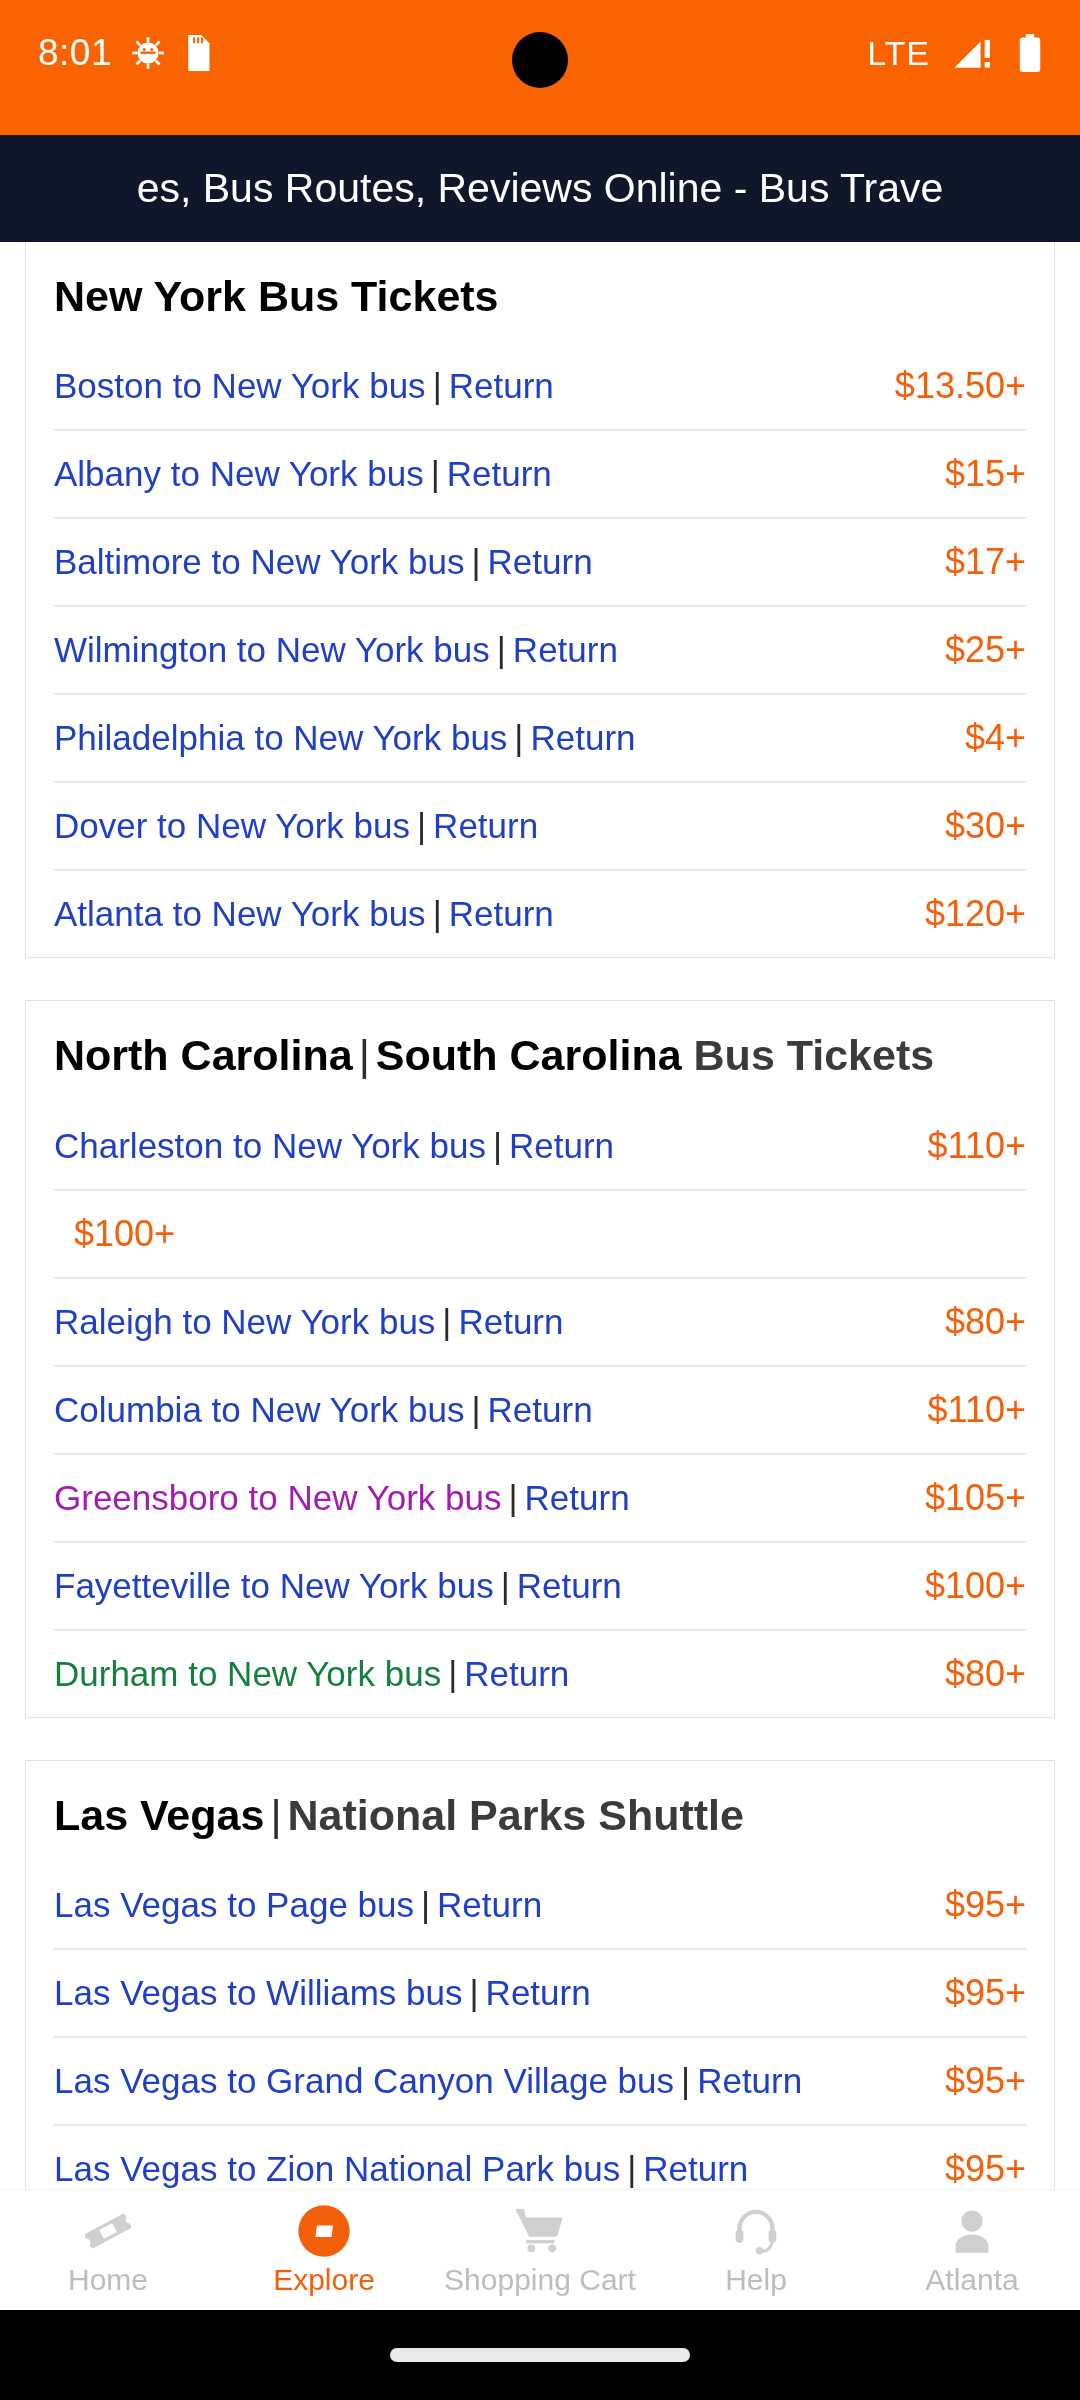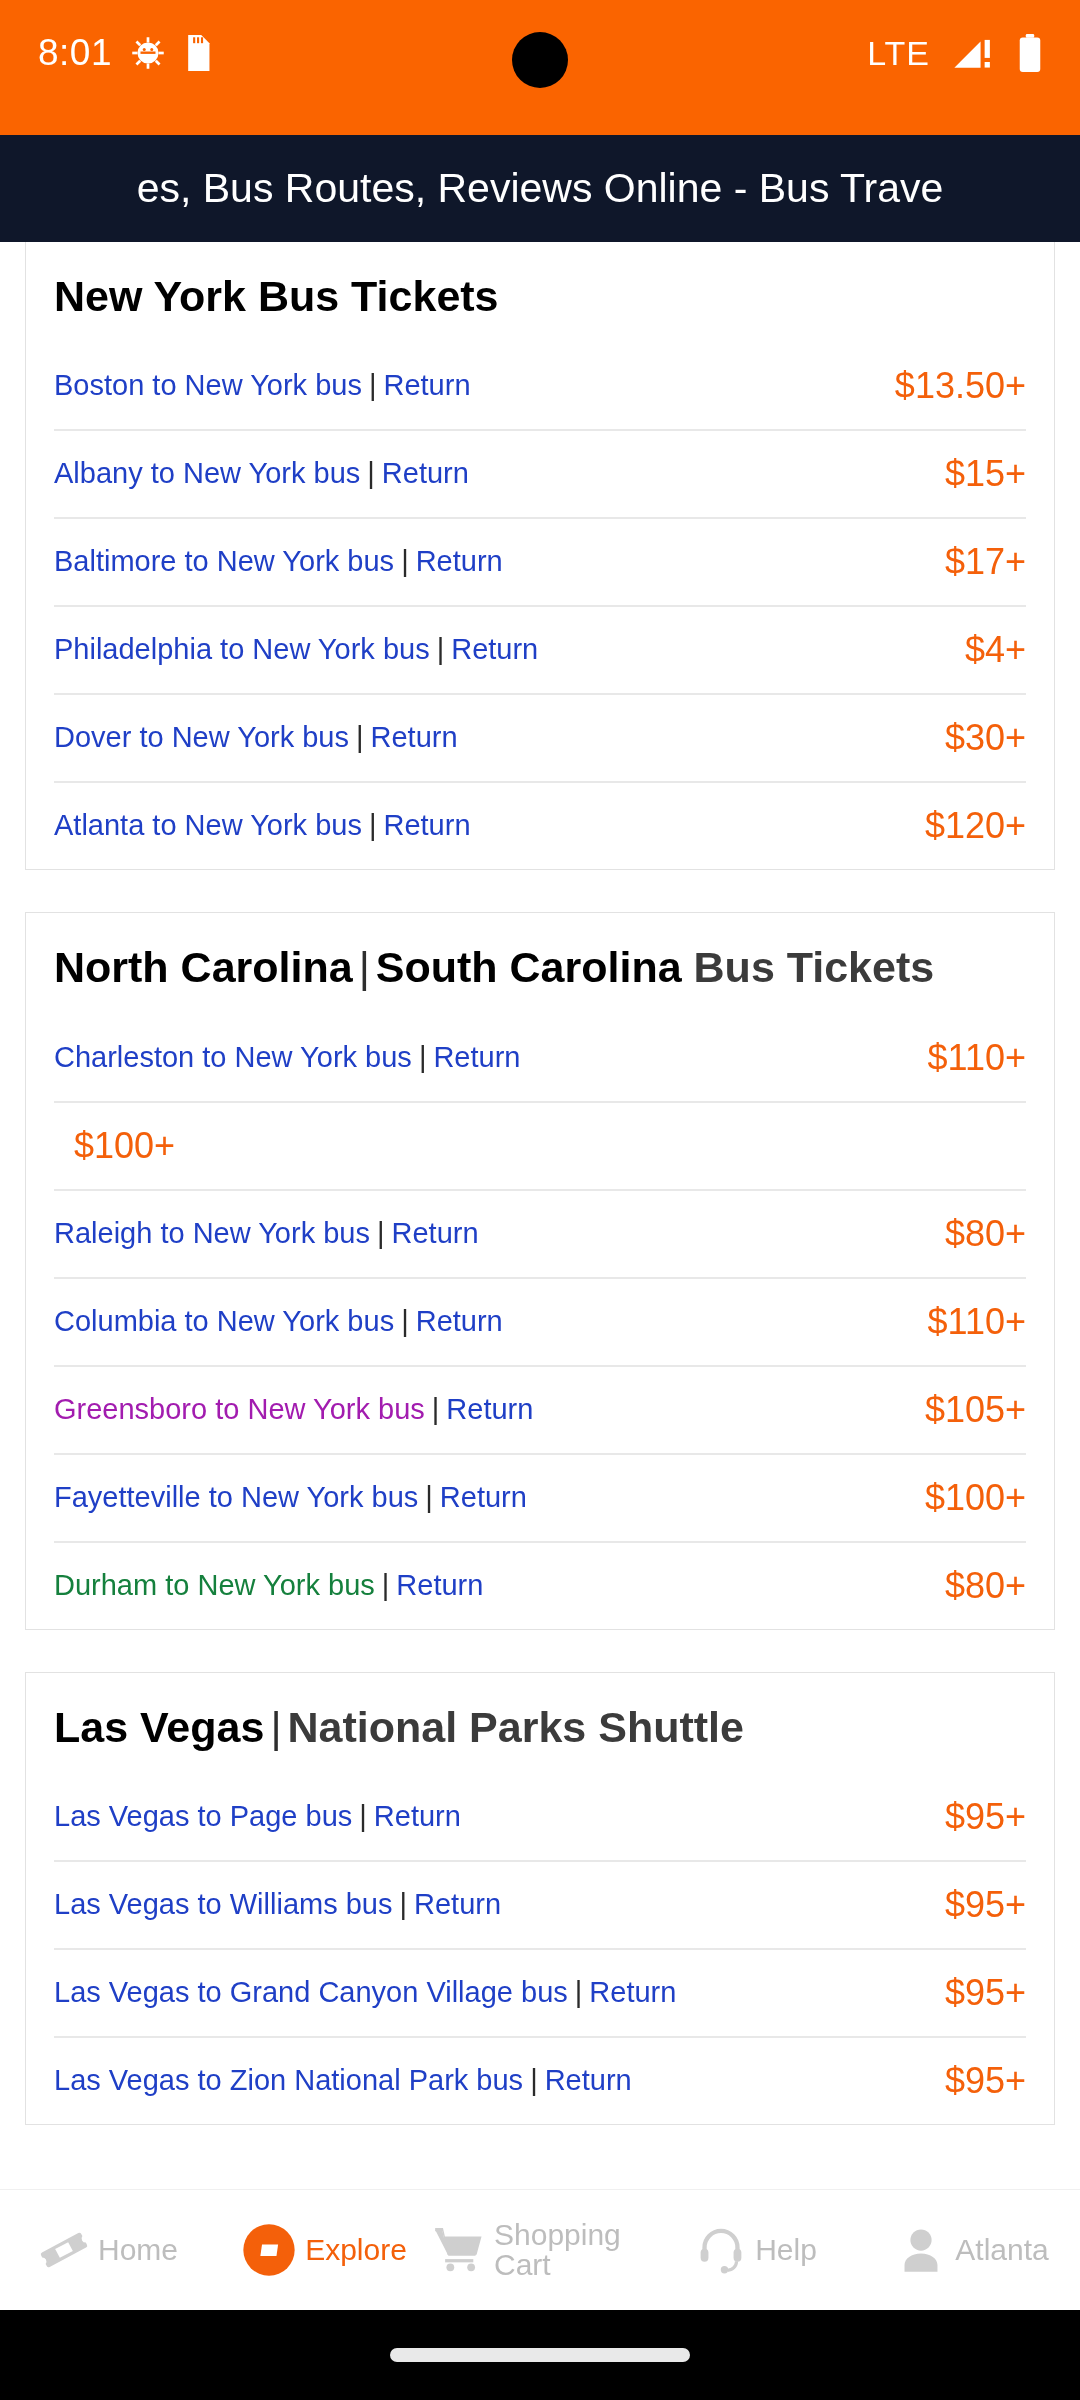--- a/index.html
+++ b/index.html
@@ -58,38 +58,38 @@
   .card-title .t-sep{ color:#2e2e2e; font-weight:400; padding:0 6px; }
 
   .rows{ padding:0 28px; }
   .row{
     display:flex; align-items:center; justify-content:space-between;
     padding:22px 0 22px 0; min-height:86px;
     border-bottom:2px solid #e8e8e8;
   }
   .row:last-child{ border-bottom:none; }
   .row-link{
-    font-size:29px; color:#1f3fc6; white-space:nowrap;
+    font-size:35px; color:#1f3fc6; white-space:nowrap;
     line-height:1.1;
   }
   .row-link .sep{ color:#2a2a2a; padding:0 7px; }
   .row-price{
     font-size:36px; color:#F4600A; font-weight:normal;
     white-space:nowrap; padding-left:20px;
   }
 
   
   .bottomnav{
     position:absolute; left:0; right:0; bottom:90px; height:120px;
     background:#ffffff; display:flex; align-items:center;
     box-shadow:0 -1px 0 #f0f0f0;
   }
   .navitem{
-    flex:1; display:flex; flex-direction:row;
-    align-items:center; justify-content:center; gap:8px;
+    flex:1; display:flex; flex-direction:column;
+    align-items:center; justify-content:flex-end; gap:8px;
   }
   .nav-ico{ height:52px; display:flex; align-items:center; justify-content:center; }
   .nav-label{ font-size:30px; color:#bdbdbd; line-height:1; }
   .navitem.active .nav-label{ color:#F4600A; }
 
   
   .gesturebar{
     position:absolute; left:0; right:0; bottom:0; height:90px;
     background:#000000; display:flex; align-items:center; justify-content:center;
   }
@@ -167,20 +167,24 @@
           </div>
           <div class="row">
             <div class="row-link"><a style="color: rgb(31, 63, 198); text-decoration: none;">Albany to New York bus</a><span class="sep">|</span><a style="color: rgb(31, 63, 198); text-decoration: none;">Return</a></div>
             <div class="row-price">$15+</div>
           </div>
           <div class="row">
             <div class="row-link"><a style="color: rgb(31, 63, 198); text-decoration: none;">Baltimore to New York bus</a><span class="sep">|</span><a style="color: rgb(31, 63, 198); text-decoration: none;">Return</a></div>
             <div class="row-price">$17+</div>
           </div>
           <div class="row">
+            <div class="row-link"><a style="color: rgb(31, 63, 198); text-decoration: none;">Wilmington to New York bus</a><span class="sep">|</span><a style="color: rgb(31, 63, 198); text-decoration: none;">Return</a></div>
+            <div class="row-price">$25+</div>
+          </div>
+          <div class="row">
             <div class="row-link"><a style="color: rgb(31, 63, 198); text-decoration: none;">Philadelphia to New York bus</a><span class="sep">|</span><a style="color: rgb(31, 63, 198); text-decoration: none;">Return</a></div>
             <div class="row-price">$4+</div>
           </div>
           <div class="row">
             <div class="row-link"><a style="color: rgb(31, 63, 198); text-decoration: none;">Dover to New York bus</a><span class="sep">|</span><a style="color: rgb(31, 63, 198); text-decoration: none;">Return</a></div>
             <div class="row-price">$30+</div>
           </div>
           <div class="row">
             <div class="row-link"><a style="color: rgb(31, 63, 198); text-decoration: none;">Atlanta to New York bus</a><span class="sep">|</span><a style="color: rgb(31, 63, 198); text-decoration: none;">Return</a></div>
             <div class="row-price">$120+</div>

